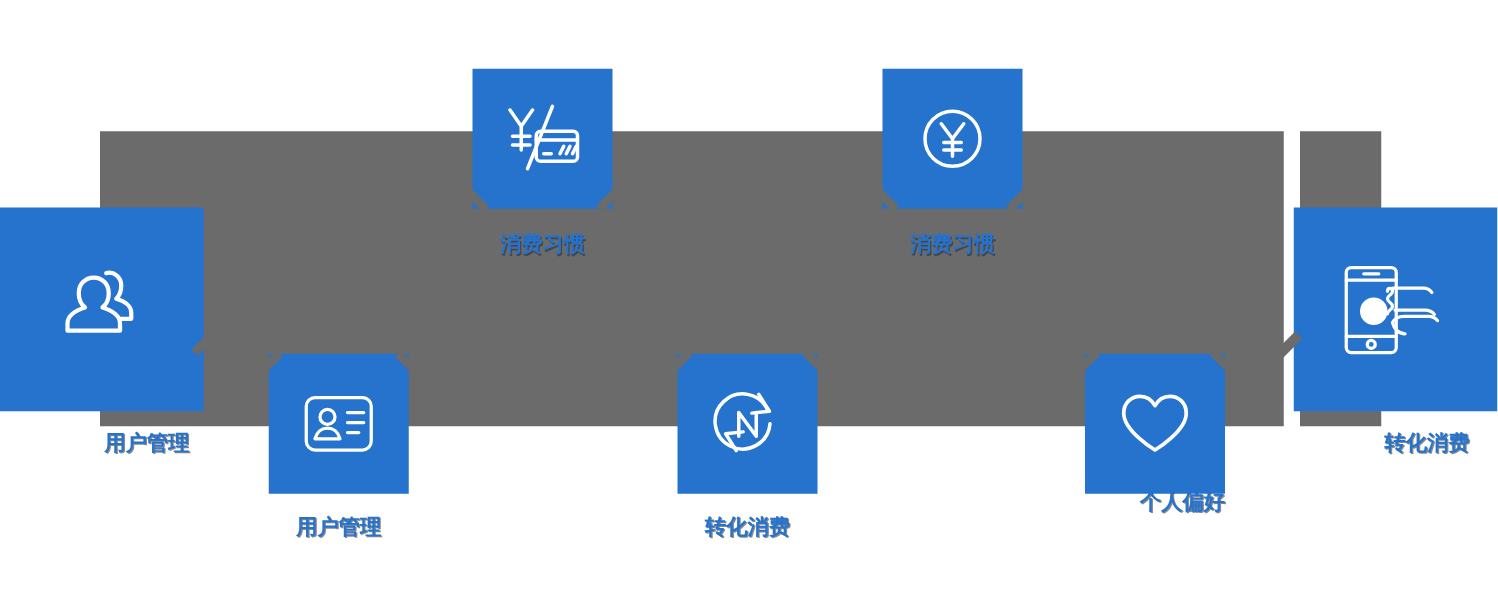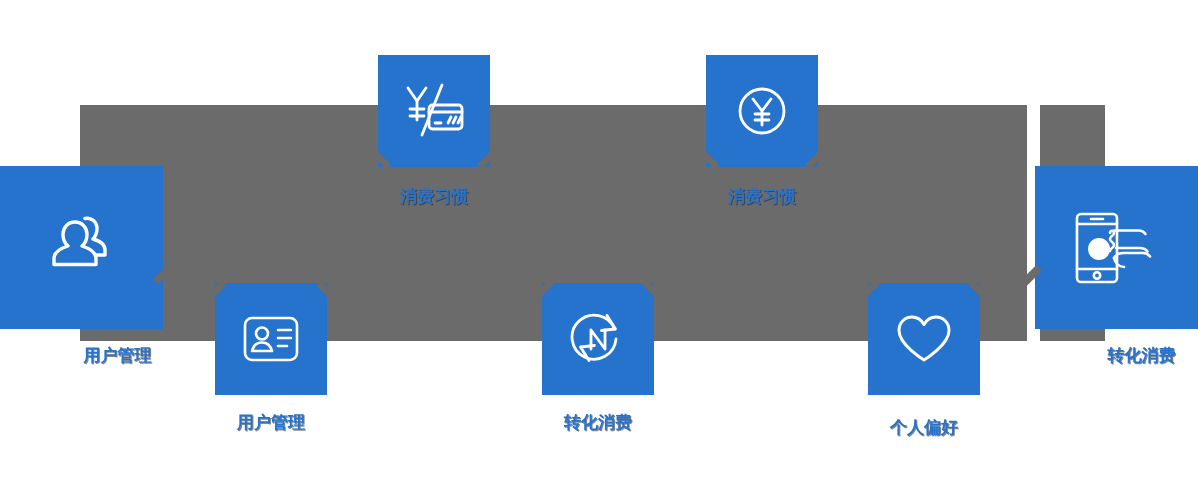--- a/index.html
+++ b/index.html
@@ -132,21 +132,21 @@
     <div class="sq" style="width:112px;height:112px;">
       <span>
         <svg width="58" height="52" viewBox="0 0 58 52" fill="none" stroke="#ffffff" stroke-width="3" stroke-linecap="round" stroke-linejoin="round">
           <path d="M29 47C29 47 4 32 4 17.5 4 9.5 10 4 17 4c5 0 9.5 3 12 7.5C31.5 7 36 4 41 4c7 0 13 5.5 13 13.5C54 32 29 47 29 47z"></path>
         </svg>
       </span>
     </div>
     <div class="notch tl" style="left:-11px;top:4px;width:24px;height:7px;"></div>
     <div class="notch tr" style="left:99px;top:4px;width:24px;height:7px;"></div>
   </div>
-  <div class="label" style="left:868px;top:417px;width:112px;">个人偏好</div>
+  <div class="label" style="left:868px;top:392px;width:112px;text-align:right;">个人偏好</div>
 
   <div class="node" style="left:1035px;top:166px;width:163px;height:163px;">
     <div class="sq" style="width:163px;height:163px;">
       <span>
         <svg width="86" height="74" viewBox="0 0 86 74" fill="none" stroke="#ffffff" stroke-width="2.6" stroke-linecap="round" stroke-linejoin="round">
           <rect x="3" y="3" width="40" height="68" rx="4"></rect>
           <path d="M3 13h40M3 58h40"></path>
           <path d="M17 8h12"></path>
           <circle cx="23" cy="64.5" r="3.2"></circle>
           <circle cx="25" cy="38" r="11" fill="#ffffff" stroke="none"></circle>

